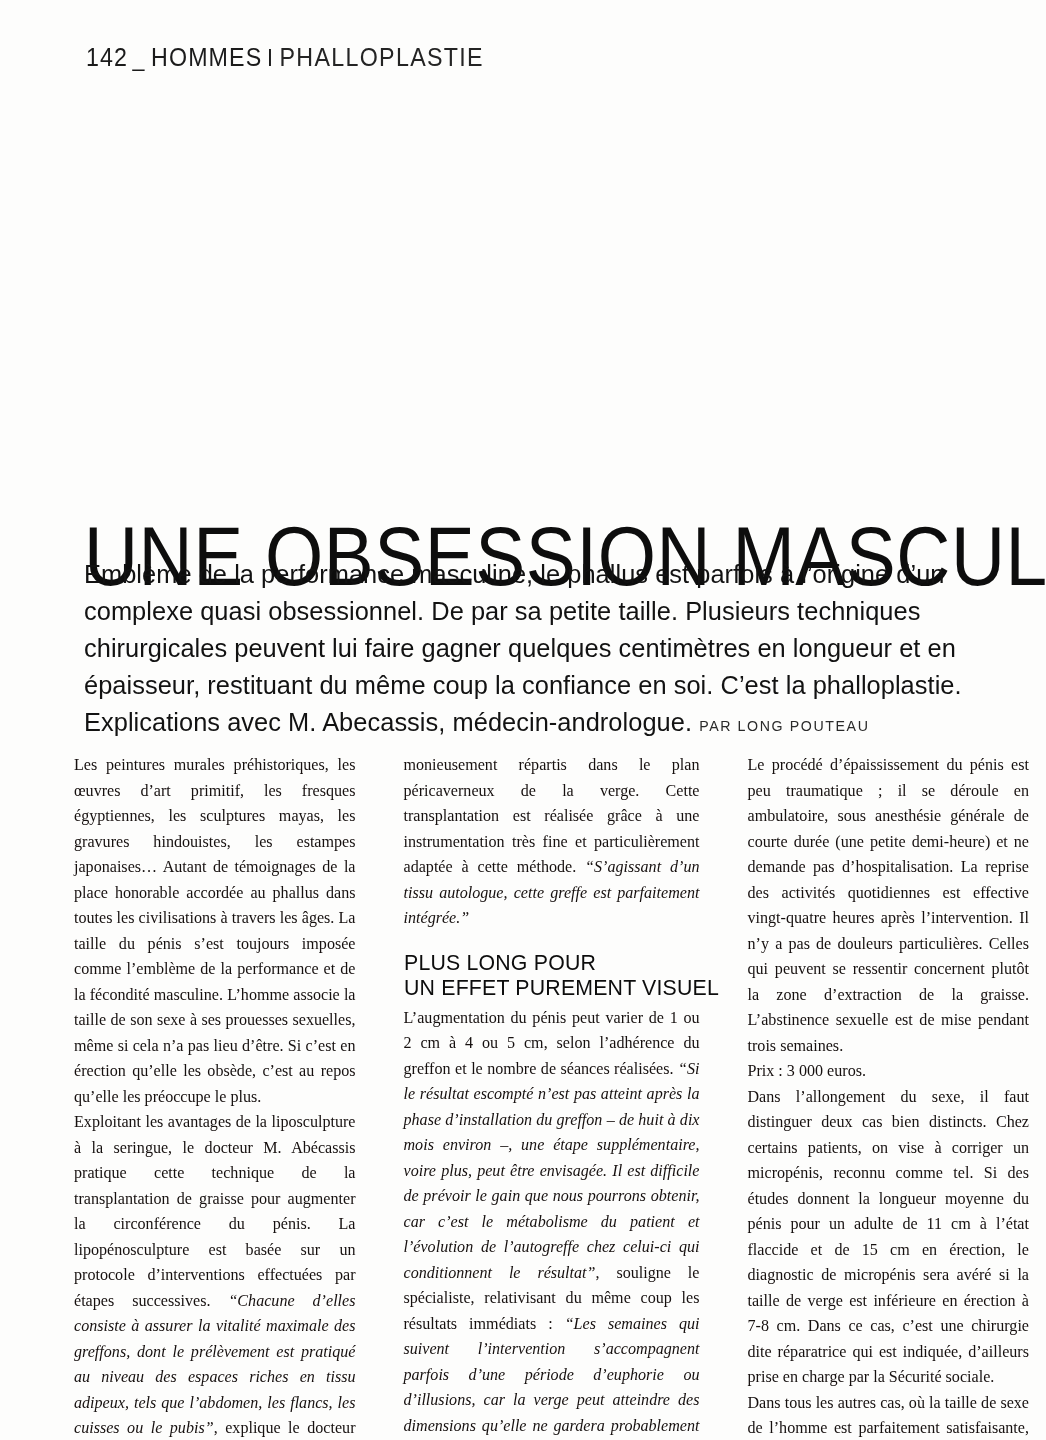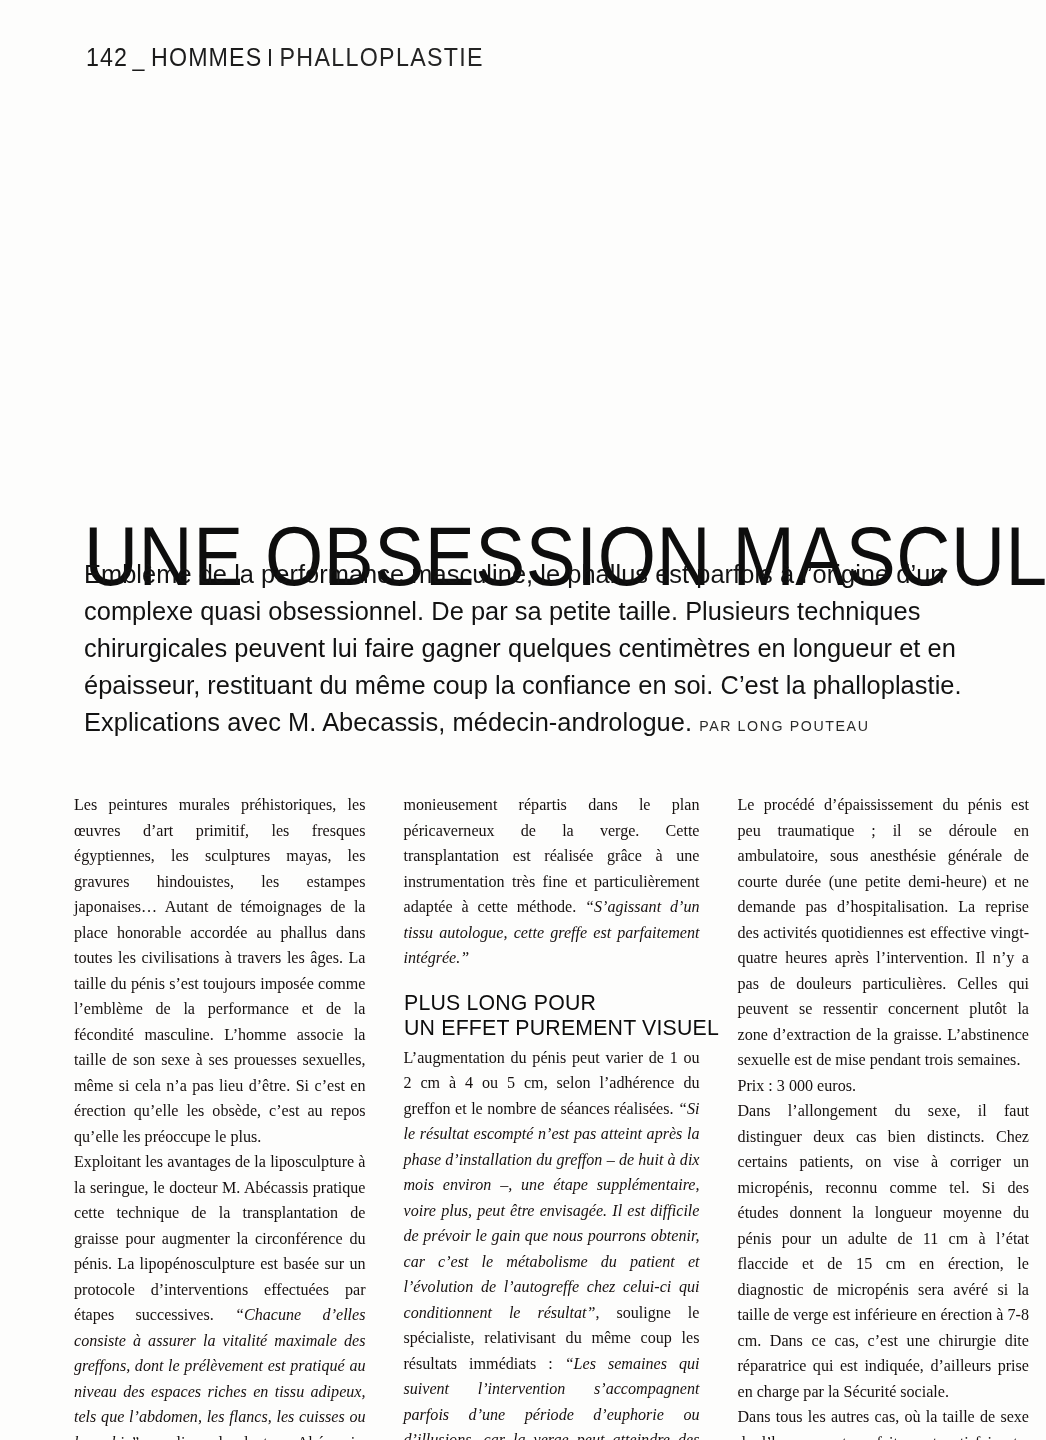--- a/index.html
+++ b/index.html
@@ -83,25 +83,25 @@
     font-size: 14.2px;
     letter-spacing: 1.6px;
     color: #2a2a2a;
     white-space: nowrap;
   }
 
   
   .columns {
     position: absolute;
     left: 74px;
-    top: 792px;
+    top: 752px;
     width: 955px;
     height: 570px;
     display: flex;
-    gap: 38px;
+    gap: 48px;
   }
   .col {
     width: 296px;
     font-size: 16.1px;
     line-height: 25.5px;
     text-align: justify;
     text-justify: inter-word;
     hyphens: manual;
     color: #16100f;
   }

